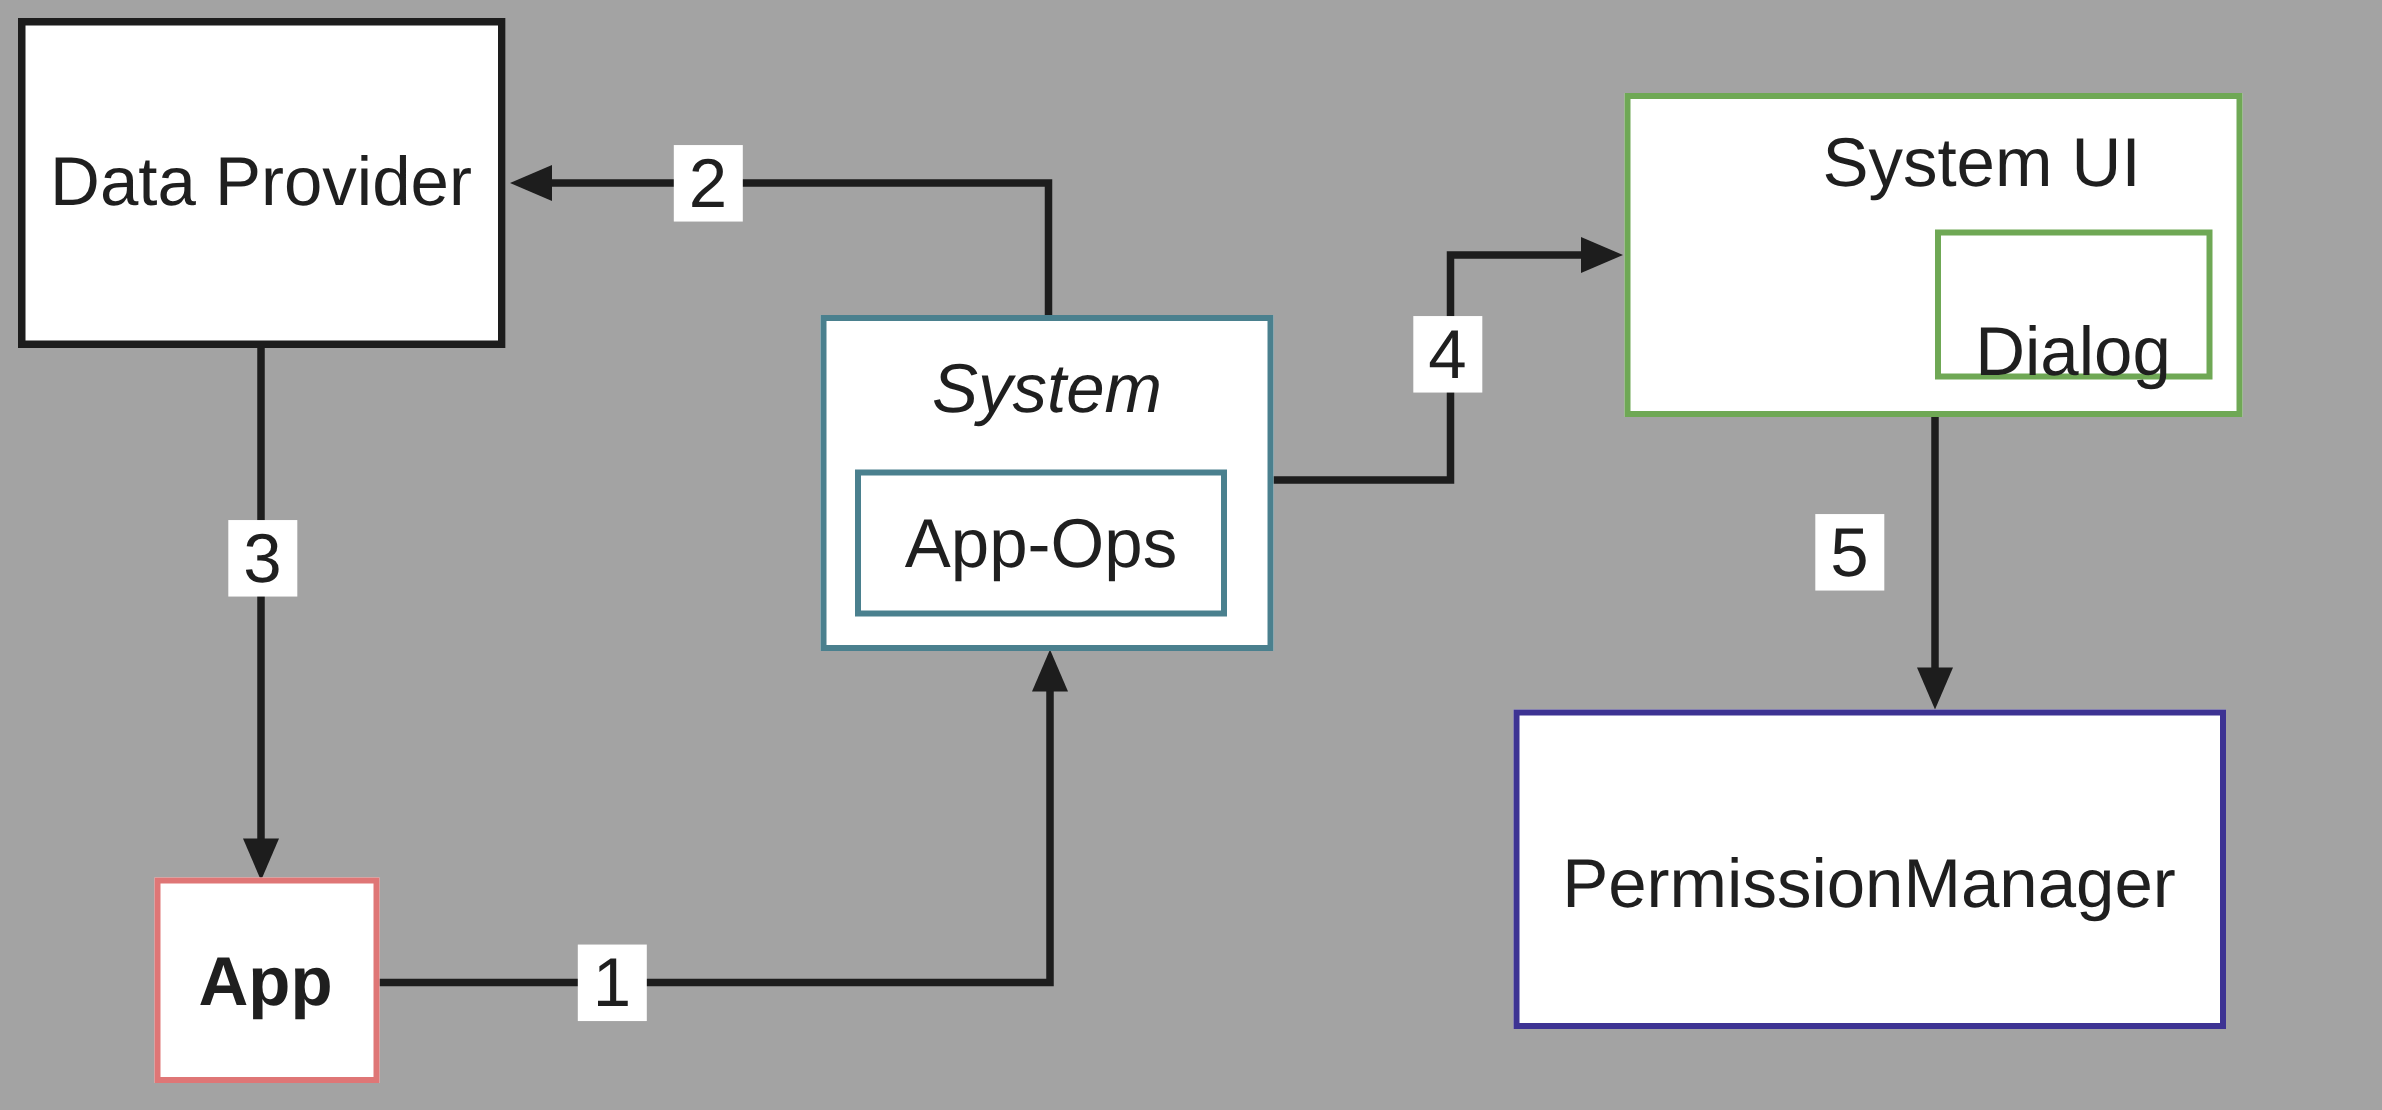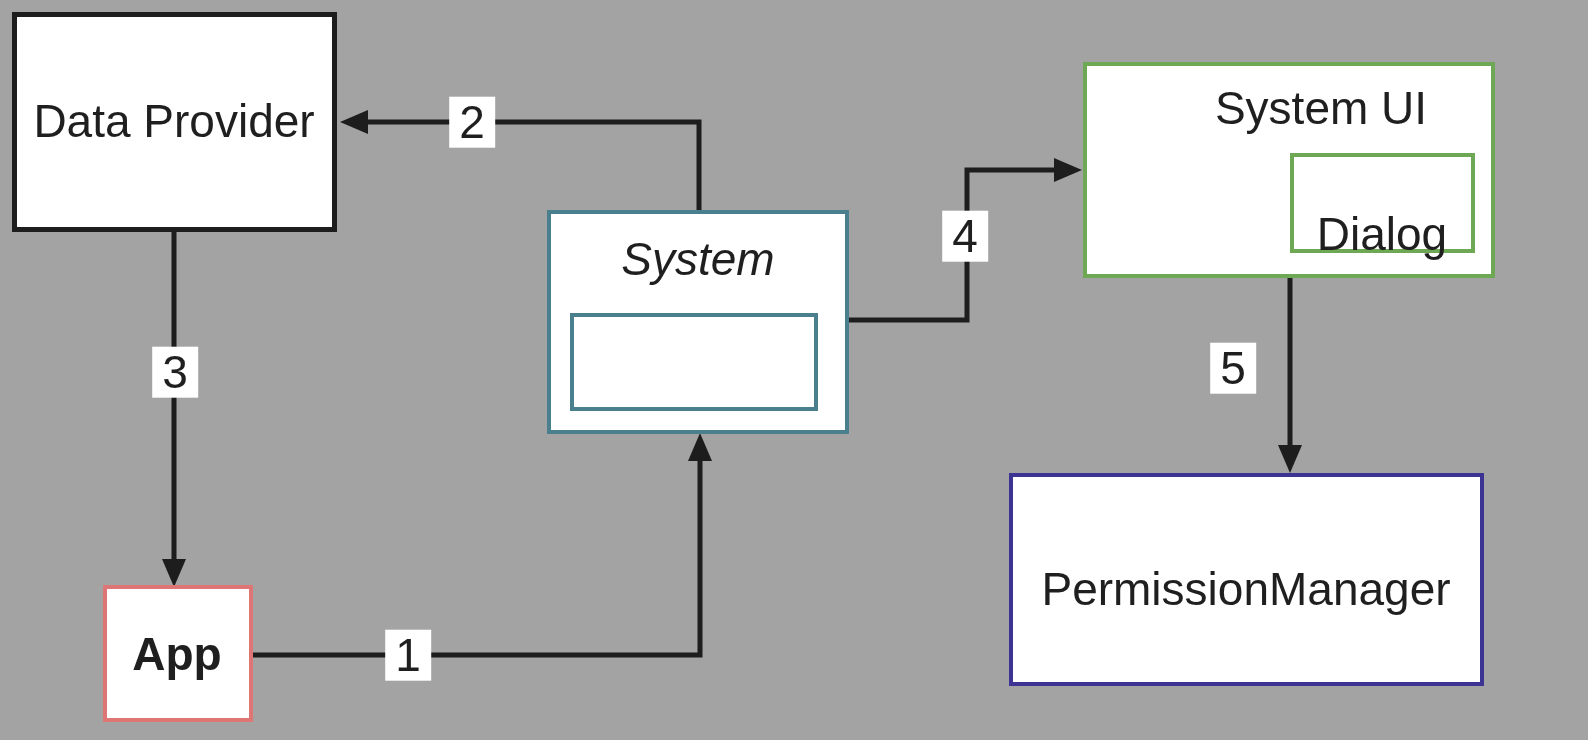--- a/index.html
+++ b/index.html
@@ -82,20 +82,21 @@
   <div class="node thin" style="left: 1290px; top: 153px; width: 185px; height: 100px; z-index: 3; border-color: rgb(111, 168, 85);"></div>
 
   <div class="node thin" style="left: 1009px; top: 473px; width: 475px; height: 213px; border-color: rgb(61, 51, 147);"></div>
 
   <div class="node-label" style="left:174px; top:121px;">Data Provider</div>
 
   <div class="node-label" style="left:177px; top:654px;font-weight:bold;">App</div>
 
   <div class="node-label" style="left:698px; top:259px;font-style:italic;">System</div>
 
+  <div class="node-label" style="left:694px; top:362px; z-index:4;">App-Ops</div>
 
   <div class="node-label" style="left:1288px; top:108px;margin-left:33px;">System UI</div>
 
   <div class="node-label" style="left:1382px; top:202px; z-index:4;margin-top:32px;">Dialog</div>
 
   <div class="node-label" style="left:1246px; top:589px;">PermissionManager</div>
 
   <div class="edge-label" style="left:408px; top:655px;">1</div>
 
   <div class="edge-label" style="left:472px; top:122px;">2</div>

